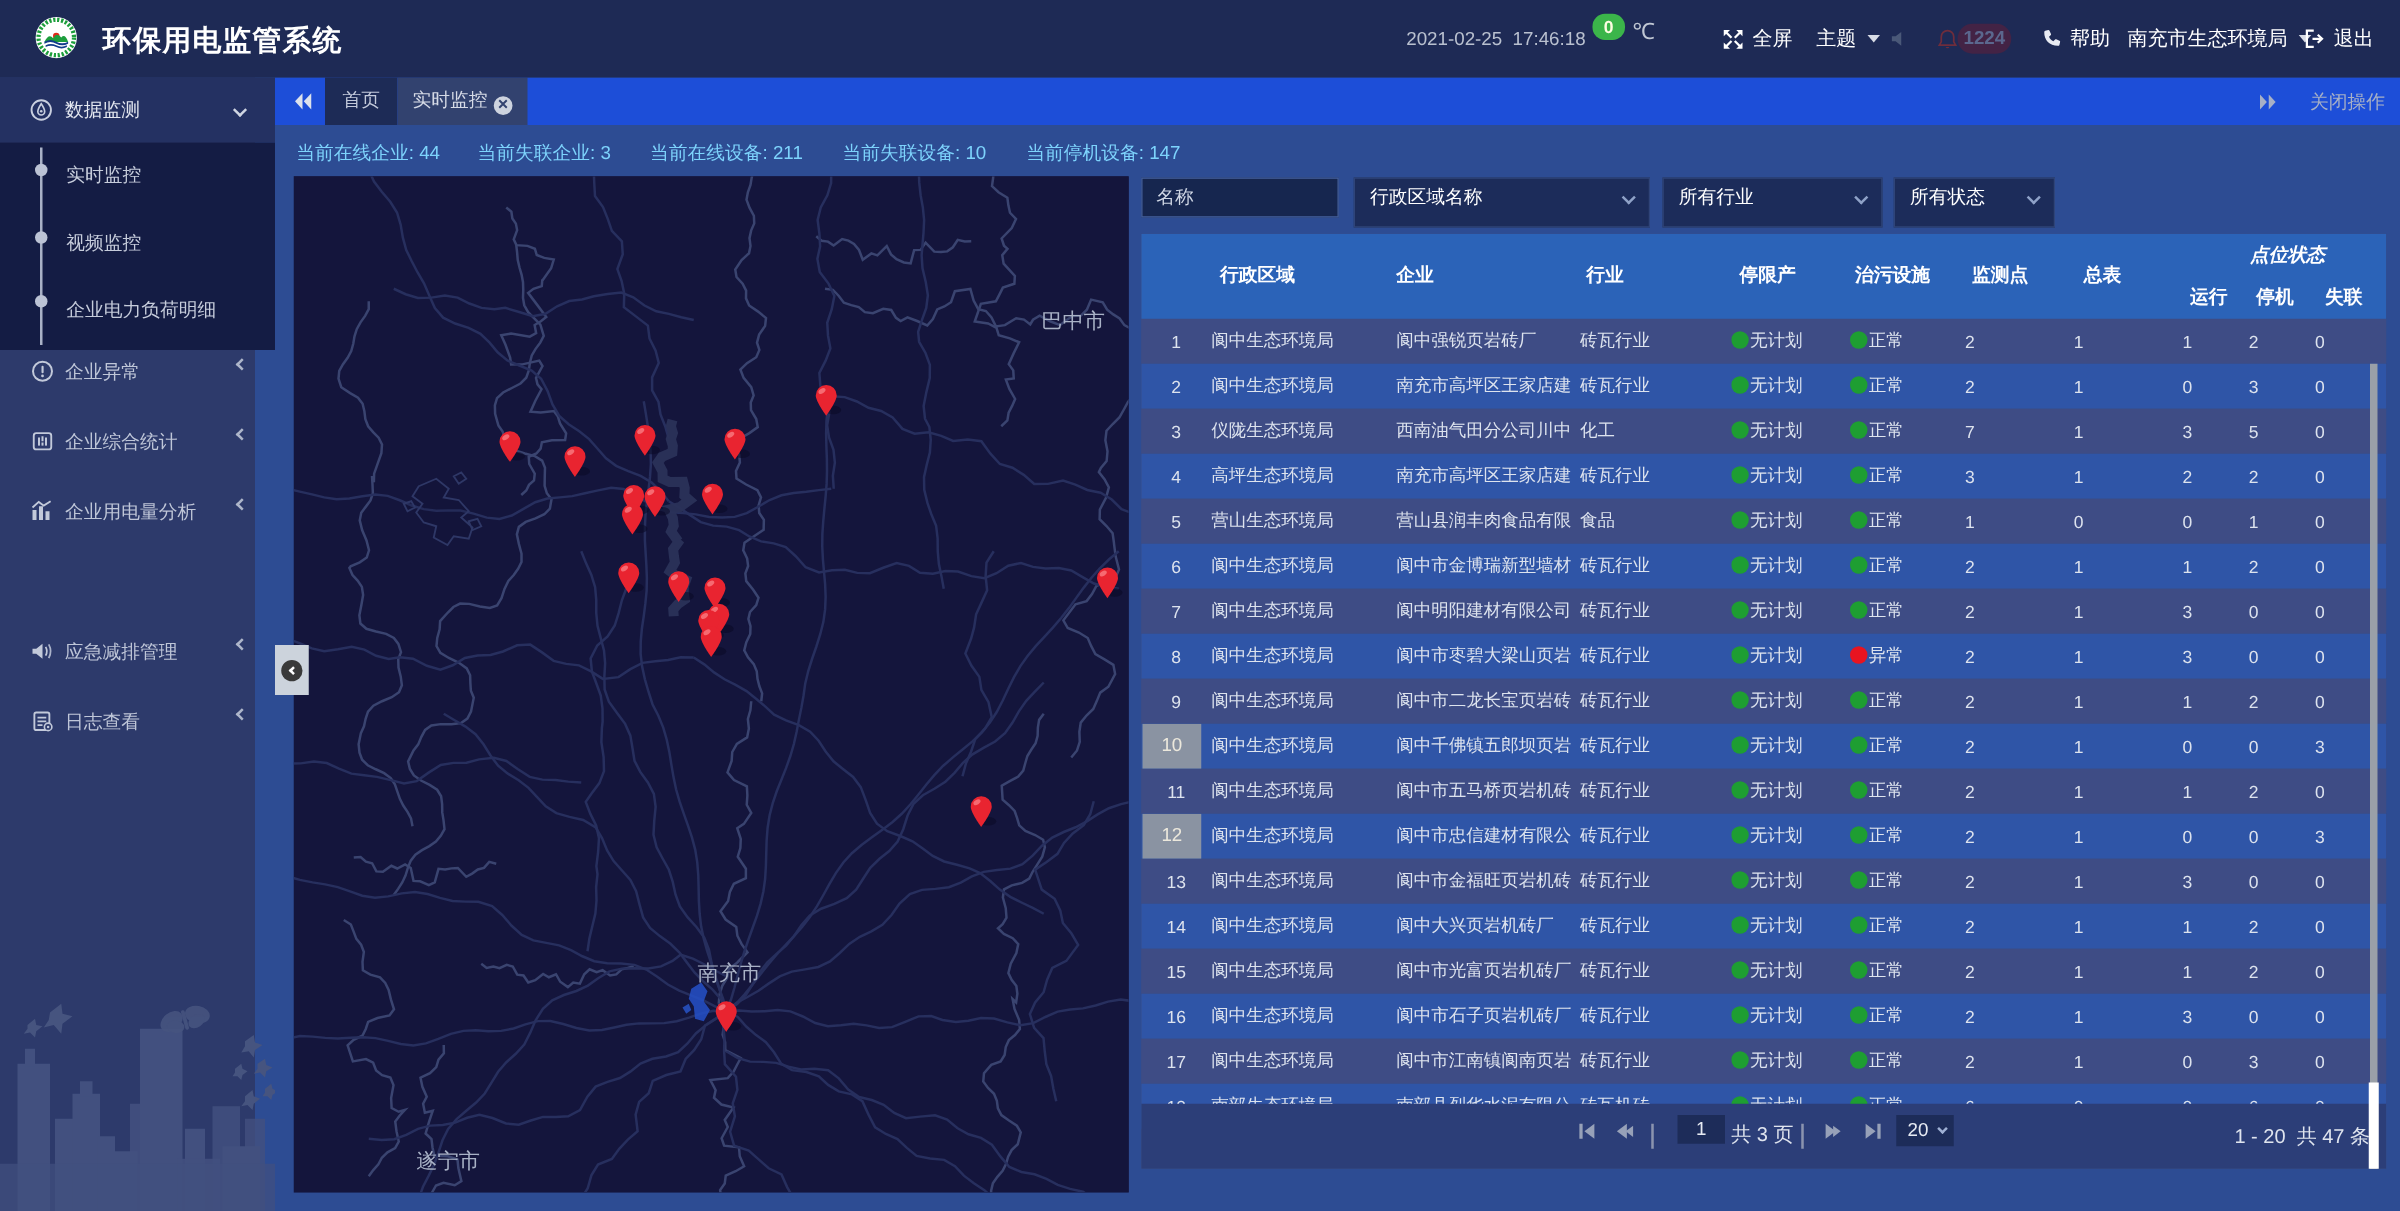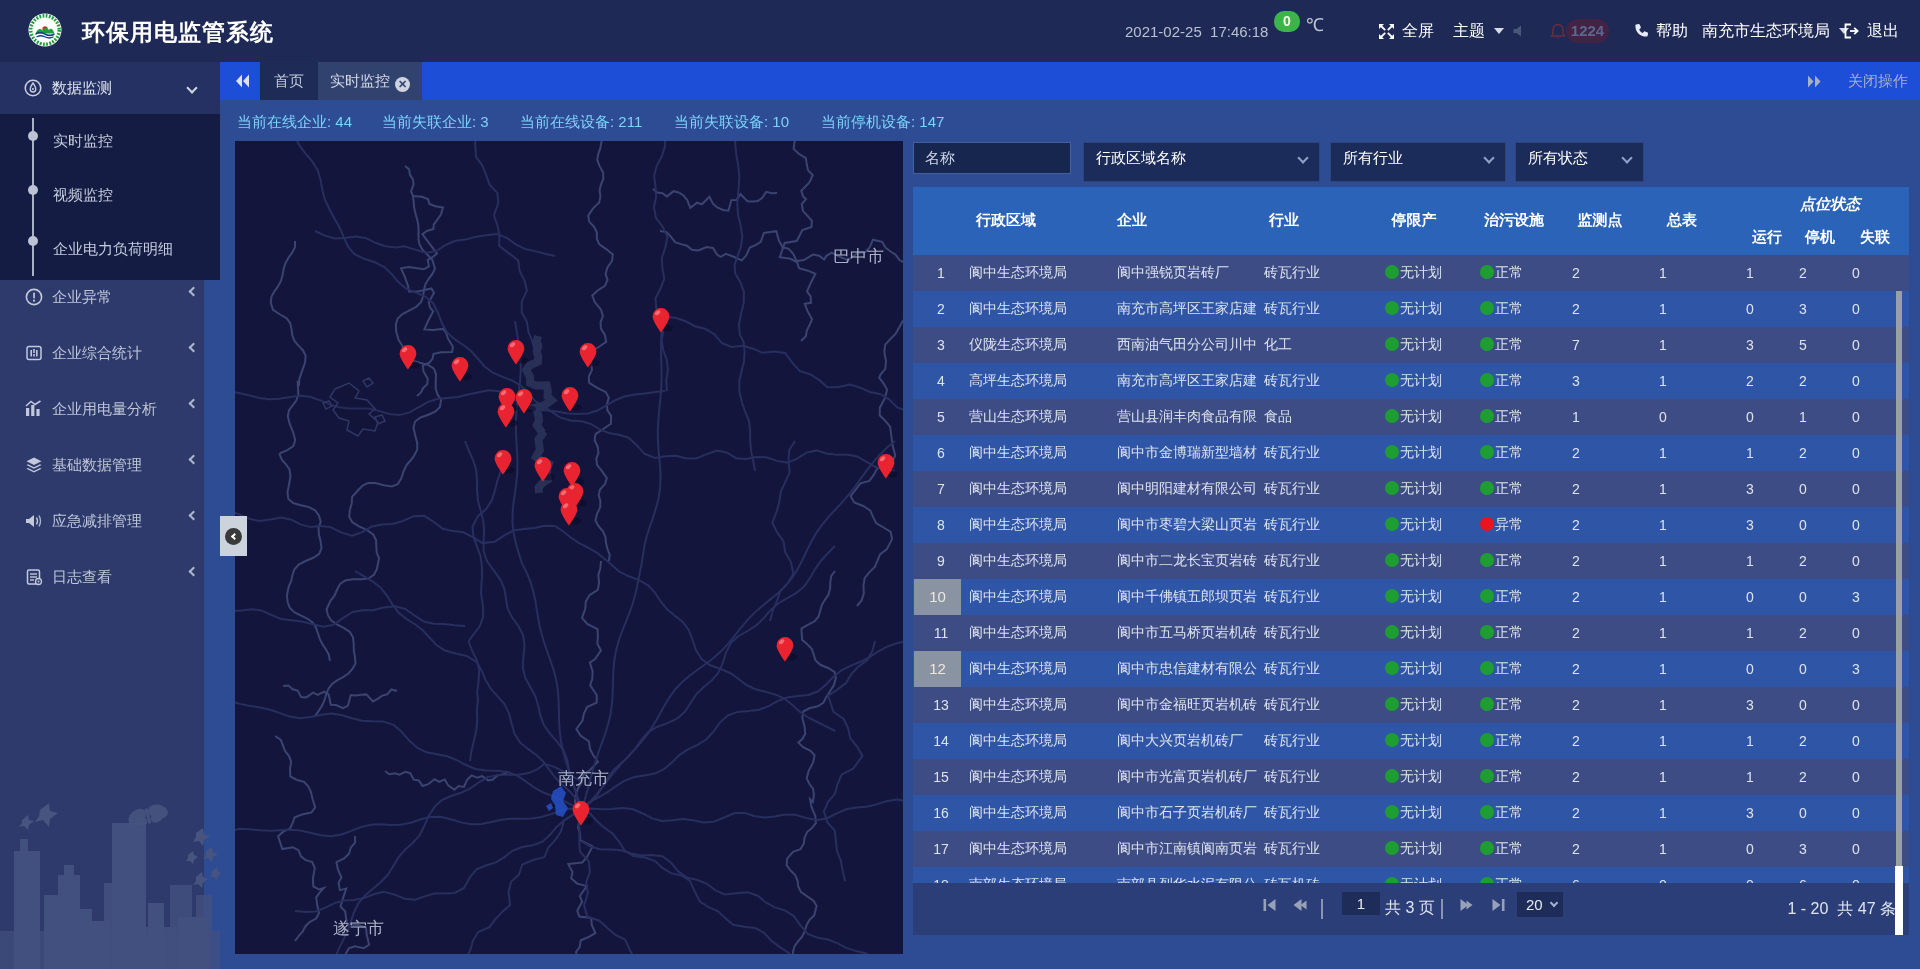--- a/index.html
+++ b/index.html
@@ -183,27 +183,20 @@
         </svg>
       </span>企业综合统计<span class="chev"></span></div>
   <div class="mitem" style="top:338px"><span class="mic">
         <svg width="19" height="18" viewBox="0 0 19 18">
           <rect x="2" y="8" width="3.2" height="8" fill="#c2c9da"></rect>
           <rect x="7.2" y="5" width="3.2" height="11" fill="#c2c9da"></rect>
           <rect x="12.4" y="9" width="3.2" height="7" fill="#c2c9da"></rect>
           <path d="M2 6 L7 1.5 L11 4.5 L16.5 1" fill="none" stroke="#c2c9da" stroke-width="1.5"></path>
         </svg>
       </span>企业用电量分析<span class="chev"></span></div>
-  <div class="mitem" style="top:394px"><span class="mic">
-        <svg width="18" height="18" viewBox="0 0 18 18">
-          <path d="M9 1.5 L16.5 5.2 L9 8.9 L1.5 5.2 Z" fill="#c2c9da"></path>
-          <path d="M3 8.2 L1.5 9 L9 12.7 L16.5 9 L15 8.2 L9 11.2 Z" fill="#c2c9da"></path>
-          <path d="M3 11.9 L1.5 12.7 L9 16.4 L16.5 12.7 L15 11.9 L9 14.9 Z" fill="#c2c9da"></path>
-        </svg>
-      </span>基础数据管理<span class="chev"></span></div>
   <div class="mitem" style="top:450px"><span class="mic">
         <svg width="19" height="18" viewBox="0 0 19 18">
           <path d="M2 7 h3 l5 -4 v12 l-5 -4 h-3 z" fill="#c2c9da"></path>
           <path d="M12.5 5.5 q2 3.5 0 7" fill="none" stroke="#c2c9da" stroke-width="1.4"></path>
           <path d="M15 3.5 q3 5.5 0 11" fill="none" stroke="#c2c9da" stroke-width="1.4" opacity="0.85"></path>
         </svg>
       </span>应急减排管理<span class="chev"></span></div>
   <div class="mitem" style="top:506px"><span class="mic">
         <svg width="18" height="18" viewBox="0 0 18 18">
           <rect x="2.5" y="2" width="12" height="14" rx="1.5" fill="none" stroke="#c2c9da" stroke-width="1.5"></rect>

